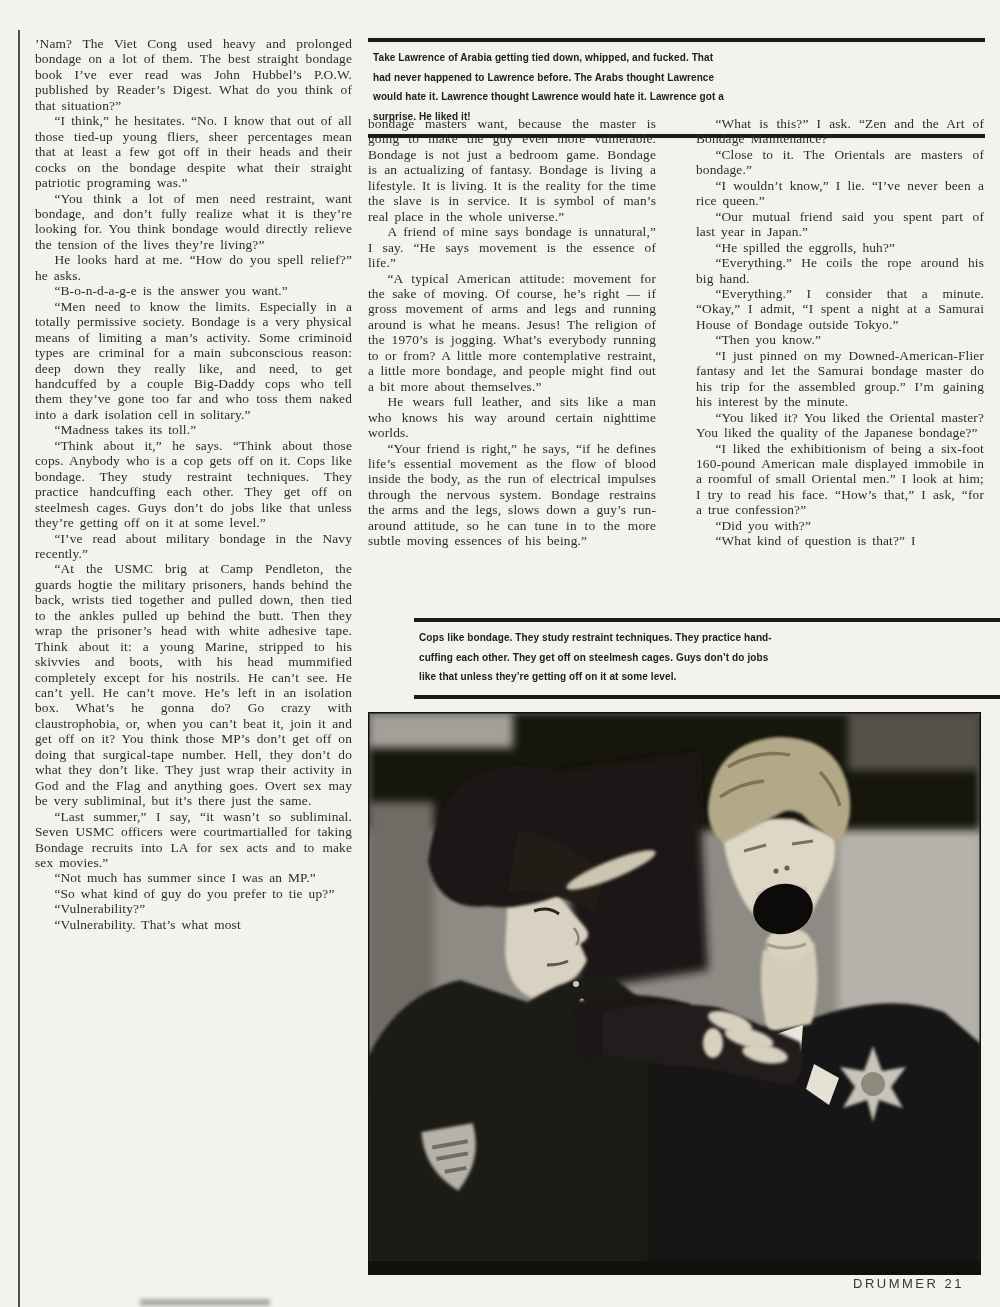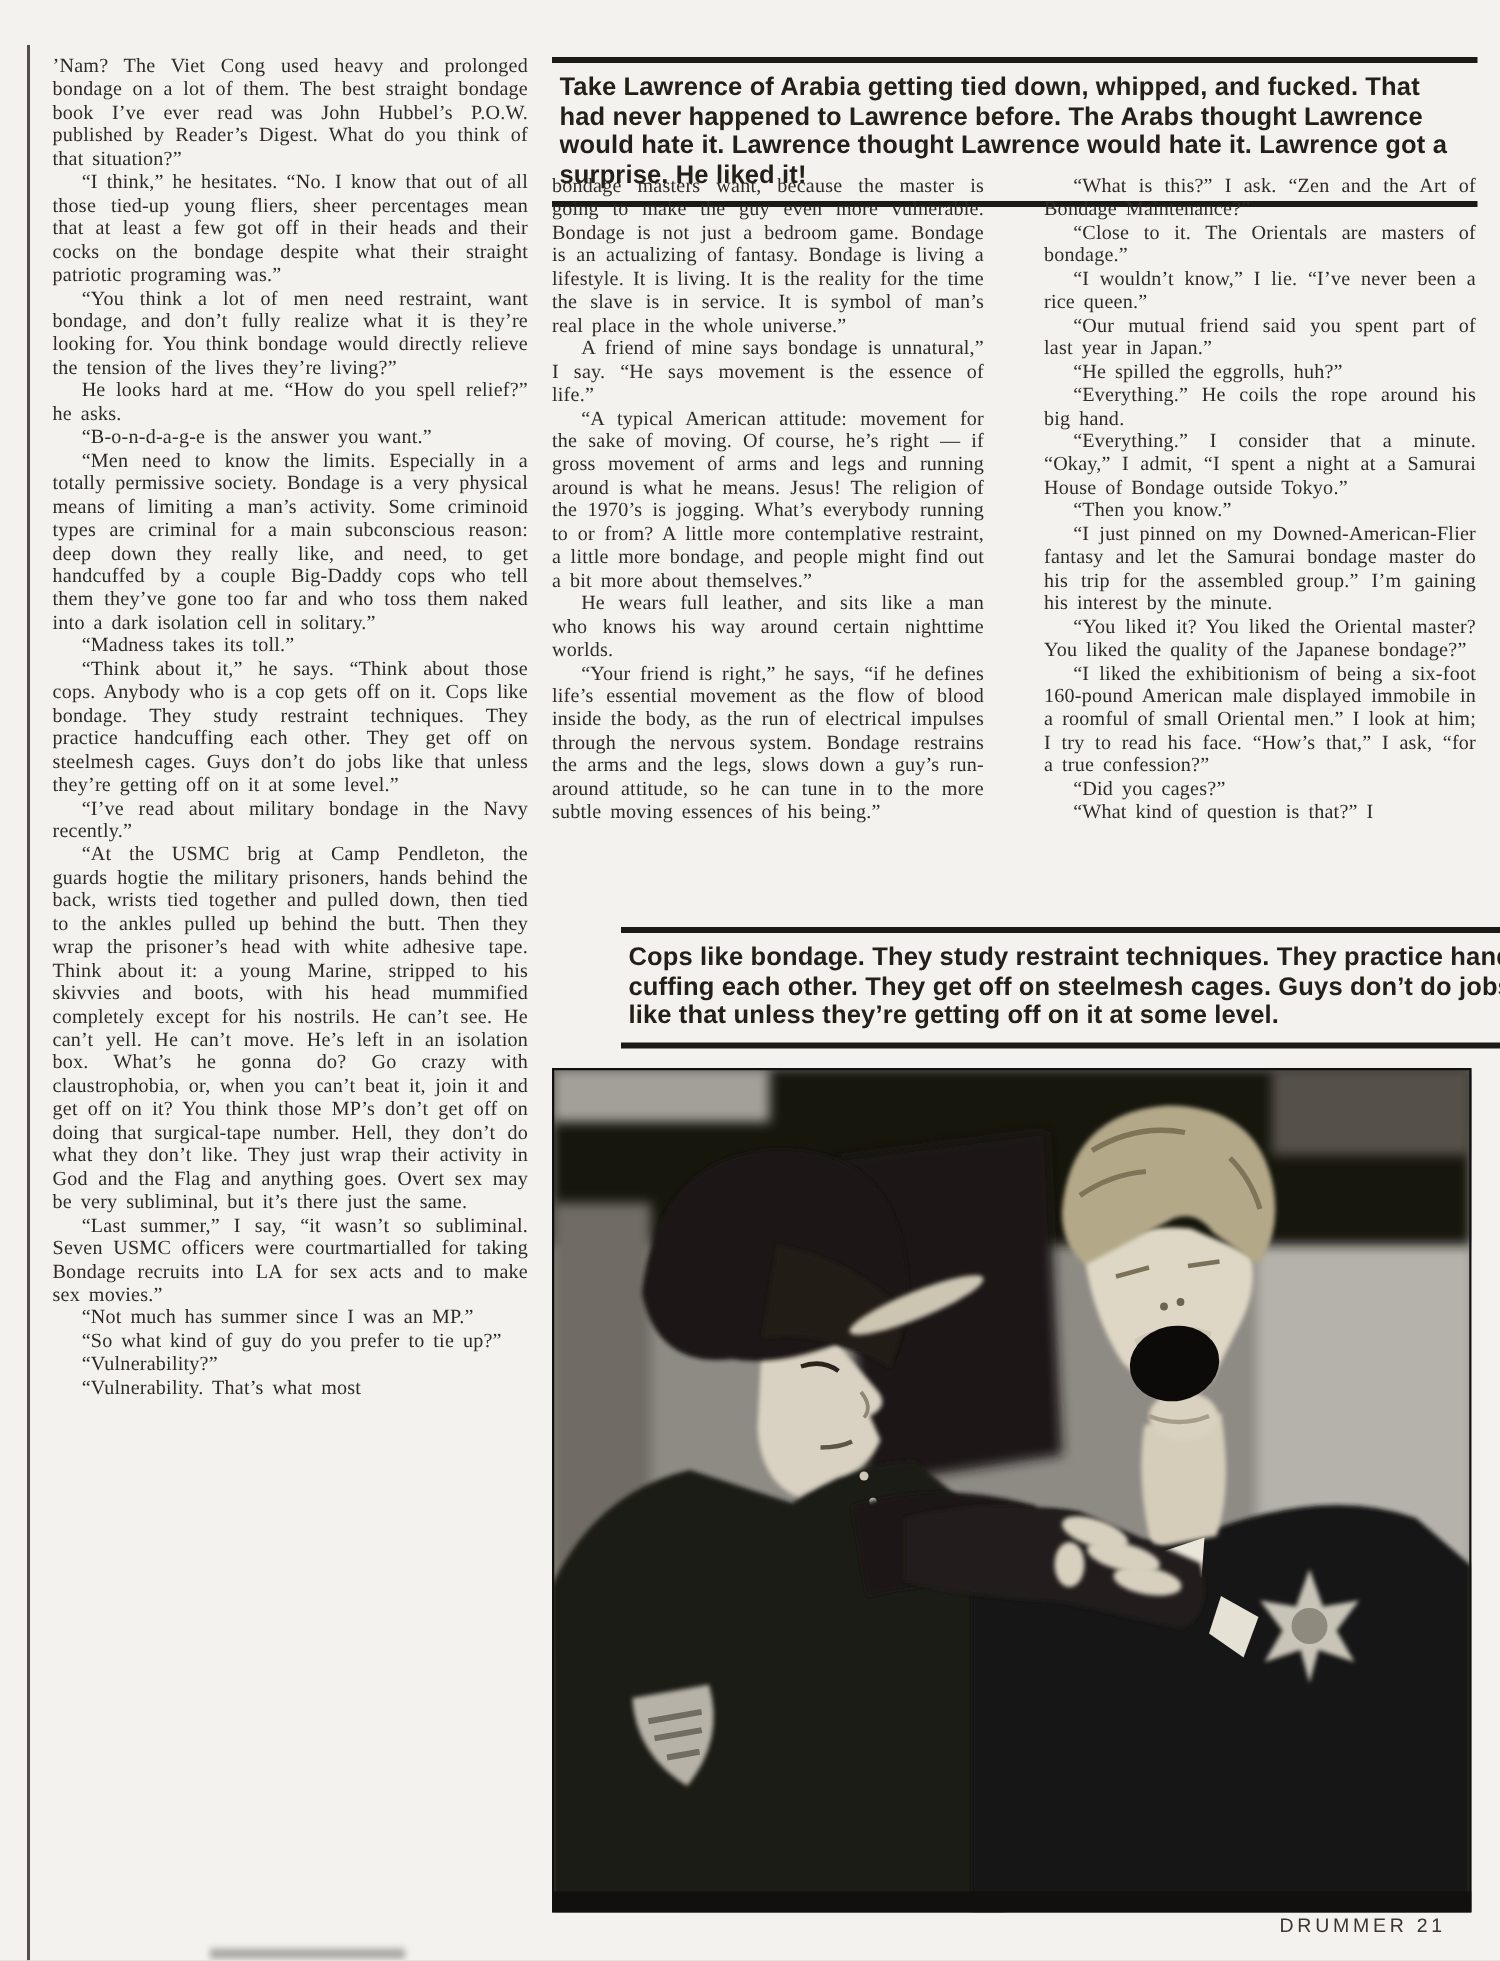--- a/index.html
+++ b/index.html
@@ -13,21 +13,21 @@
   .col{font-size:13.4px;line-height:15.45px;text-align:justify;word-spacing:2.4px;letter-spacing:.15px;}
   .col p{margin:0;text-indent:1.45em;}
   .col.cont p:first-child{text-indent:0;}
   .col-left{position:absolute;left:35px;top:36px;width:317px;}
   .cols2{position:absolute;left:368px;top:116px;width:616px;height:496px;display:flex;gap:40px;overflow:hidden;}
   .col-mid,.col-right{width:295px;}
 
   
   .pullquote{position:absolute;left:368px;width:610px;border-top:4px solid #1c1a17;border-bottom:4px solid #1c1a17;
              padding:6px 2px 8px 5px;font-family:"Liberation Sans", sans-serif;font-weight:bold;
-             font-size:17px;line-height:19.5px;color:#232019;letter-spacing:.1px;}
+             font-size:10px;line-height:19.5px;color:#232019;letter-spacing:.1px;}
   .pullquote .ql{white-space:nowrap;overflow:hidden;}
   .pq1{top:38px;}
   .pq2{top:618px;margin-left:46px;}
 
   
   .photo{position:absolute;left:368px;top:712px;width:613px;height:563px;margin:0;background:#8e8b85;}
   .photo svg{display:block;width:100%;height:100%;}
 
   .footer{position:absolute;left:853px;top:1276px;font-family:"Liberation Sans", sans-serif;
           font-weight:normal;font-size:13px;letter-spacing:2.5px;color:#3a372f;white-space:nowrap;}
@@ -77,21 +77,21 @@
         <p>“Close to it. The Orientals are masters of bondage.”</p>
         <p>“I wouldn’t know,” I lie. “I’ve never been a rice queen.”</p>
         <p>“Our mutual friend said you spent part of last year in Japan.”</p>
         <p>“He spilled the eggrolls, huh?”</p>
         <p>“Everything.” He coils the rope around his big hand.</p>
         <p>“Everything.” I consider that a minute. “Okay,” I admit, “I spent a night at a Samurai House of Bondage outside Tokyo.”</p>
         <p>“Then you know.”</p>
         <p>“I just pinned on my Downed-American-Flier fantasy and let the Samurai bondage master do his trip for the assembled group.” I’m gaining his interest by the minute.</p>
         <p>“You liked it? You liked the Oriental master? You liked the quality of the Japanese bondage?”</p>
         <p>“I liked the exhibitionism of being a six-foot 160-pound American male displayed immobile in a roomful of small Oriental men.” I look at him; I try to read his face. “How’s that,” I ask, “for a true confession?”</p>
-        <p>“Did you cages?”</p>
+        <p>“Did you with?”</p>
         <p>“What kind of question is that?” I</p>
       </div>
   </div>
 
   <div class="pullquote pq2">
       <div class="ql">Cops like bondage. They study restraint techniques. They practice hand-</div>
       <div class="ql">cuffing each other. They get off on steelmesh cages. Guys don’t do jobs</div>
       <div class="ql">like that unless they’re getting off on it at some level.</div>
     </div>
 

